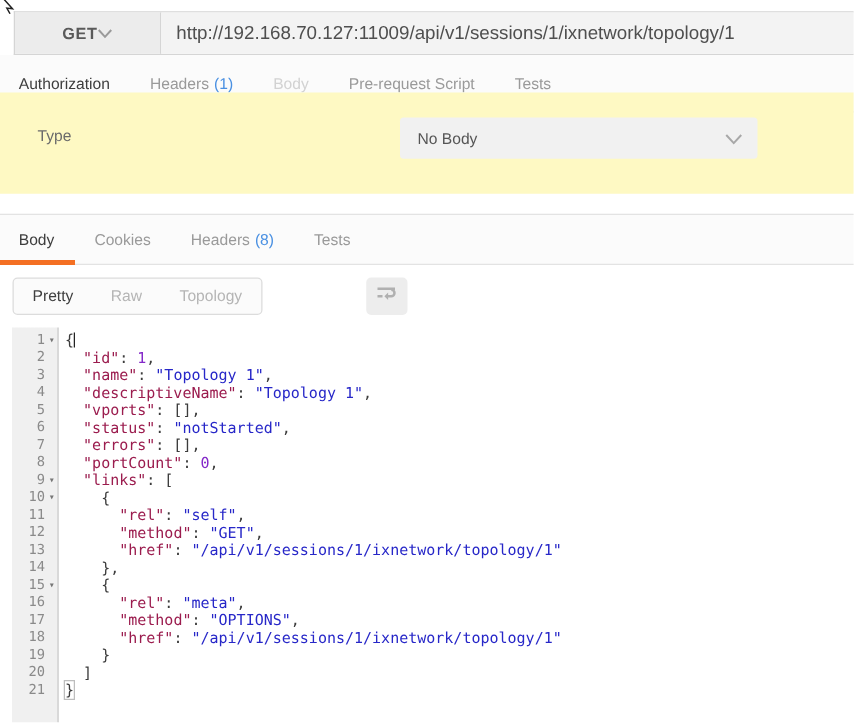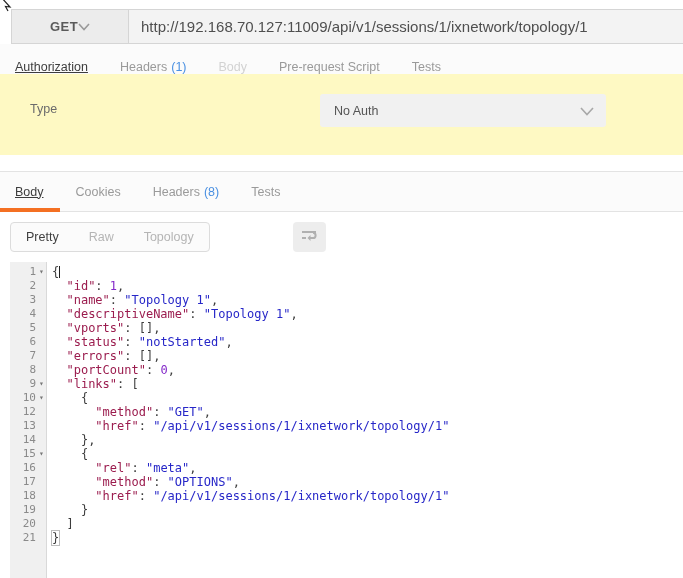--- a/index.html
+++ b/index.html
@@ -27,21 +27,21 @@
   .tab-row{
     position:absolute;left:0;right:0;display:flex;align-items:stretch;
     background:#fbfbfb;border-bottom:1px solid #e3e3e3;box-sizing:border-box;
   }
   .req-tabs{top:44px;height:46px;}
   .resp-tabs{top:171px;height:41px;border-top:1px solid #e3e3e3;}
   .tab{
     display:flex;align-items:center;padding:0 16px;font-size:12.5px;
     color:#9a9a9a;position:relative;cursor:pointer;white-space:nowrap;
   }
-  .tab:first-child{padding-left:15px;text-decoration:underline;}
+  .tab:first-child{padding-left:15px;}
   .tab.active{color:#3d3d3d;}
   .tab.active::after{
     content:"";position:absolute;left:0;right:0;bottom:-1px;height:4px;background:#f47023;
   }
   .tab.disabled{color:#d2d2d2;cursor:default;}
   .count{color:#4a90e2;margin-left:4px;}
   
   .auth-panel{position:absolute;left:0;right:0;top:74px;height:81px;background:#fef9c3;text-align:right;}
   .auth-type-label{position:absolute;left:30px;top:28px;font-size:12.5px;color:#6b6b6b;}
   .auth-type-select{
@@ -122,21 +122,21 @@
     <span>Pre-request Script</span>
   </div>
   <div class="tab">
     <span>Tests</span>
   </div>
 </div>
 
 <div class="auth-panel">
   <div class="auth-type-label">Type</div>
   <div class="auth-type-select">
-    <span>No Auth</span>
+    <span>No Body</span>
     <span class="chev">
       <svg width="14" height="9" viewBox="0 0 14 9">
           <polyline points="1,1 7,7.5 13,1" fill="none" stroke="#a8a8a8" stroke-width="1.6"></polyline>
         </svg>
     </span>
   </div>
 </div>
 
 <div class="tab-row resp-tabs">
   <div class="tab active">
@@ -239,20 +239,27 @@
       </div>
       <div class="code-line">
         <div class="gut">
           <span class="lnum">10</span>
           <span class="fold">▾</span>
         </div>
         <div class="lc">    <span class="tk-pun">{</span></div>
       </div>
       <div class="code-line">
         <div class="gut">
+          <span class="lnum">11</span>
+          <span class="fold"></span>
+        </div>
+        <div class="lc">      <span class="tk-key">"rel"</span><span class="tk-pun">: </span><span class="tk-str">"self"</span><span class="tk-pun">,</span></div>
+      </div>
+      <div class="code-line">
+        <div class="gut">
           <span class="lnum">12</span>
           <span class="fold"></span>
         </div>
         <div class="lc">      <span class="tk-key">"method"</span><span class="tk-pun">: </span><span class="tk-str">"GET"</span><span class="tk-pun">,</span></div>
       </div>
       <div class="code-line">
         <div class="gut">
           <span class="lnum">13</span>
           <span class="fold"></span>
         </div>

